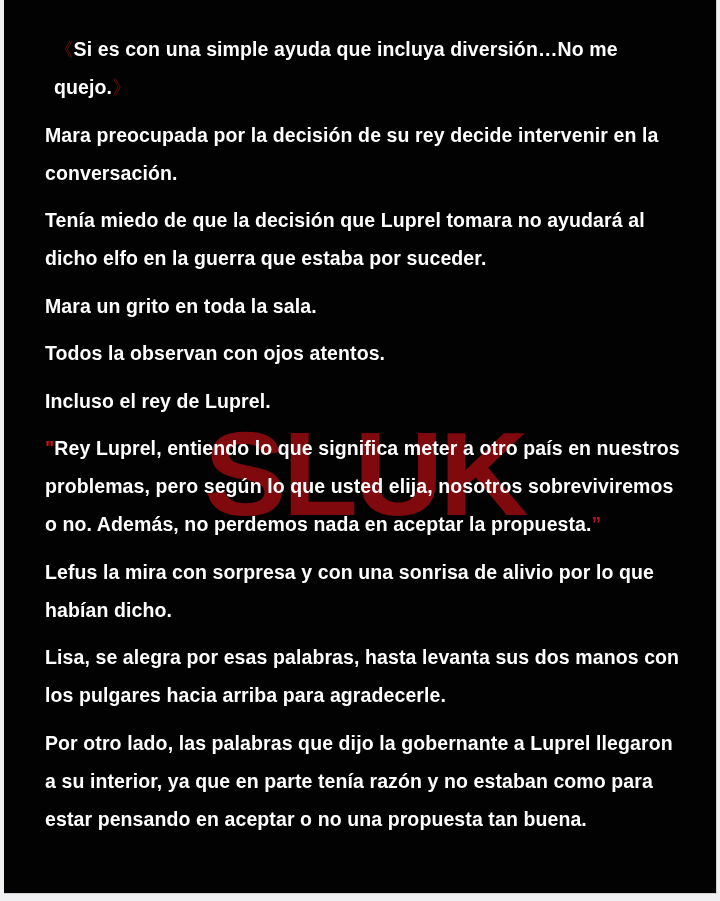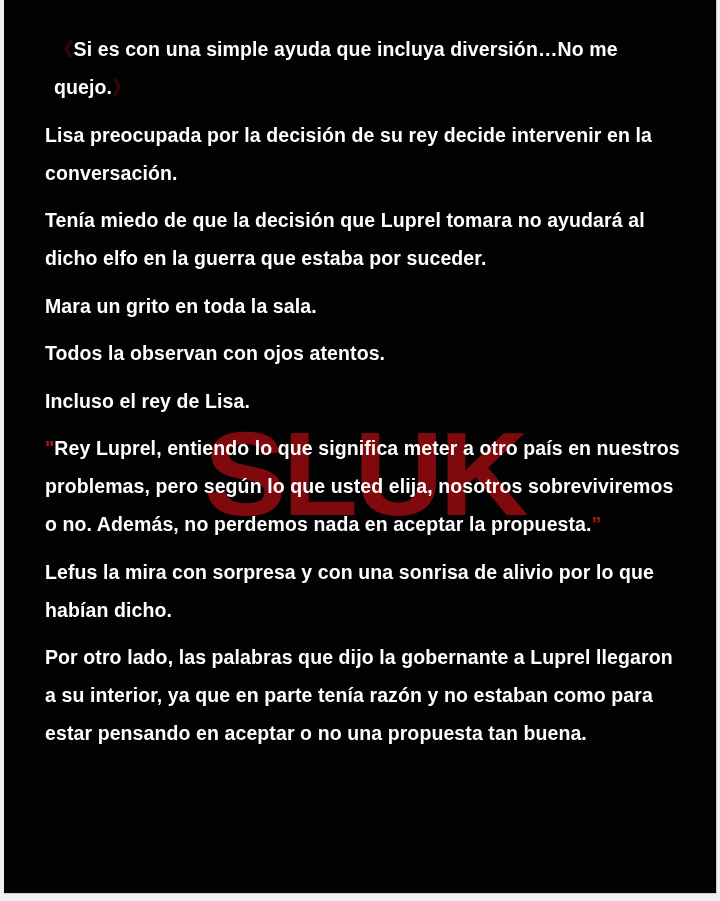--- a/index.html
+++ b/index.html
@@ -18,22 +18,23 @@
   .first { padding-left:9px; }
 </style>
 </head>
 <body>
 
 <div class="panel">
   <div class="watermark">SLUK</div>
 
   <div class="content">
     <p class="first"><span class="dq">《</span><span>Si es con una simple ayuda que incluya diversión…No me quejo.</span><span class="dq">》</span></p>
-    <p>Lisa preocupada por la decisión de su rey decide intervenir en la conversación.</p>
+    <p>Mara preocupada por la decisión de su rey decide intervenir en la conversación.</p>
     <p>Tenía miedo de que la decisión que Luprel tomara no ayudará al dicho elfo en la guerra que estaba por suceder.</p>
     <p>Mara un grito en toda la sala.</p>
     <p>Todos la observan con ojos atentos.</p>
-    <p>Incluso el rey de Lisa.</p>
+    <p>Incluso el rey de Luprel.</p>
     <p><span class="q">"</span><span>Rey Luprel, entiendo lo que significa meter a otro país en nuestros problemas, pero según lo que usted elija, nosotros sobreviviremos o no. Además, no perdemos nada en aceptar la propuesta.</span><span class="q">”</span></p>
     <p>Lefus la mira con sorpresa y con una sonrisa de alivio por lo que habían dicho.</p>
+    <p>Lisa, se alegra por esas palabras, hasta levanta sus dos manos con los pulgares hacia arriba para agradecerle.</p>
     <p>Por otro lado, las palabras que dijo la gobernante a Luprel llegaron a su interior, ya que en parte tenía razón y no estaban como para estar pensando en aceptar o no una propuesta tan buena.</p>
   </div>
 </div>
 
 </body></html>

